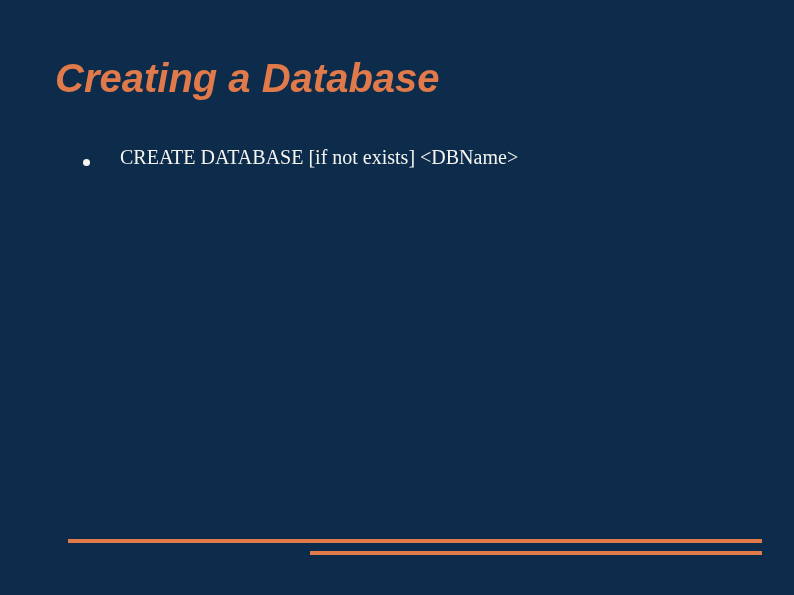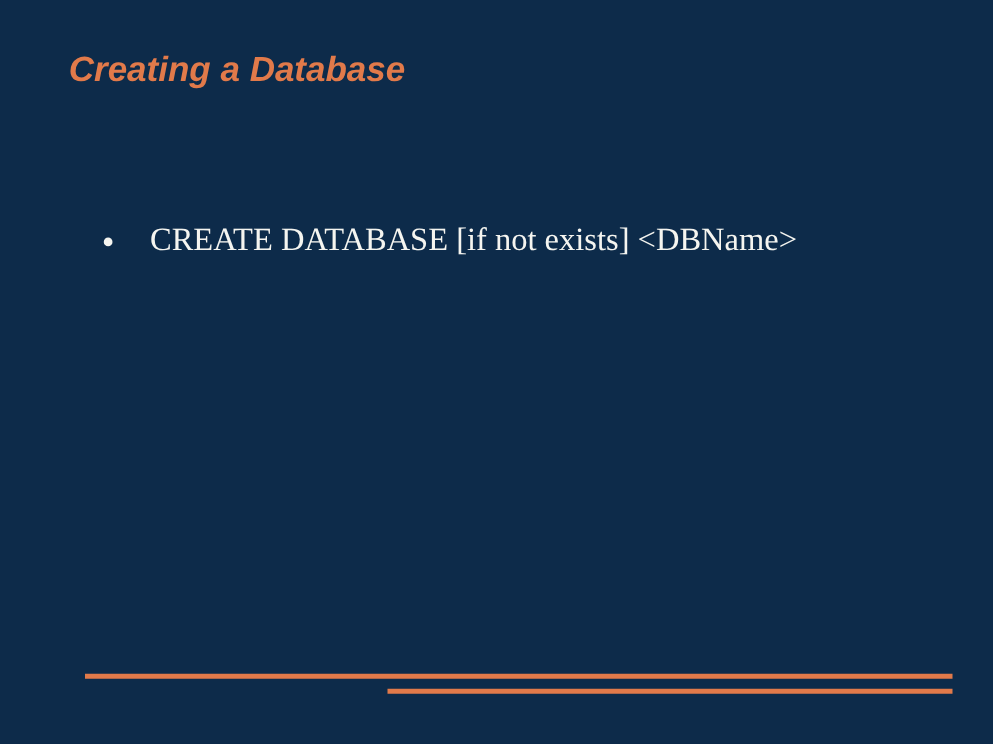--- a/index.html
+++ b/index.html
@@ -15,46 +15,45 @@
     overflow: hidden;
     font-family: Arial, Helvetica, sans-serif;
   }
   .slide {
     width: 100%;
     height: 100%;
     position: relative;
   }
   .title {
     position: absolute;
-    top: 40px;
+    top: 56px;
     left: 55px;
-    font-size: 28px;
+    font-size: 40px;
     font-weight: bold;
     font-style: italic;
     color: #e17a4a;
     font-family: Arial, Helvetica, sans-serif;
   }
   .content {
     position: absolute;
     top: 145px;
     left: 75px;
     right: 50px;
   }
   .bullet-list {
     list-style: none;
   }
   .bullet-item {
     position: relative;
     padding-left: 45px;
     margin-bottom: 4px;
     color: #f5f5f0;
-    font-size: 26px;
+    font-size: 20px;
     font-family: 'Times New Roman', Times, serif;
     line-height: 1.25;
-    margin-top: 31px;
   }
   .bullet-item::before {
     content: "";
     position: absolute;
     left: 8px;
     top: 14px;
     width: 7px;
     height: 7px;
     background: #f5f5f0;
     border-radius: 50%;

